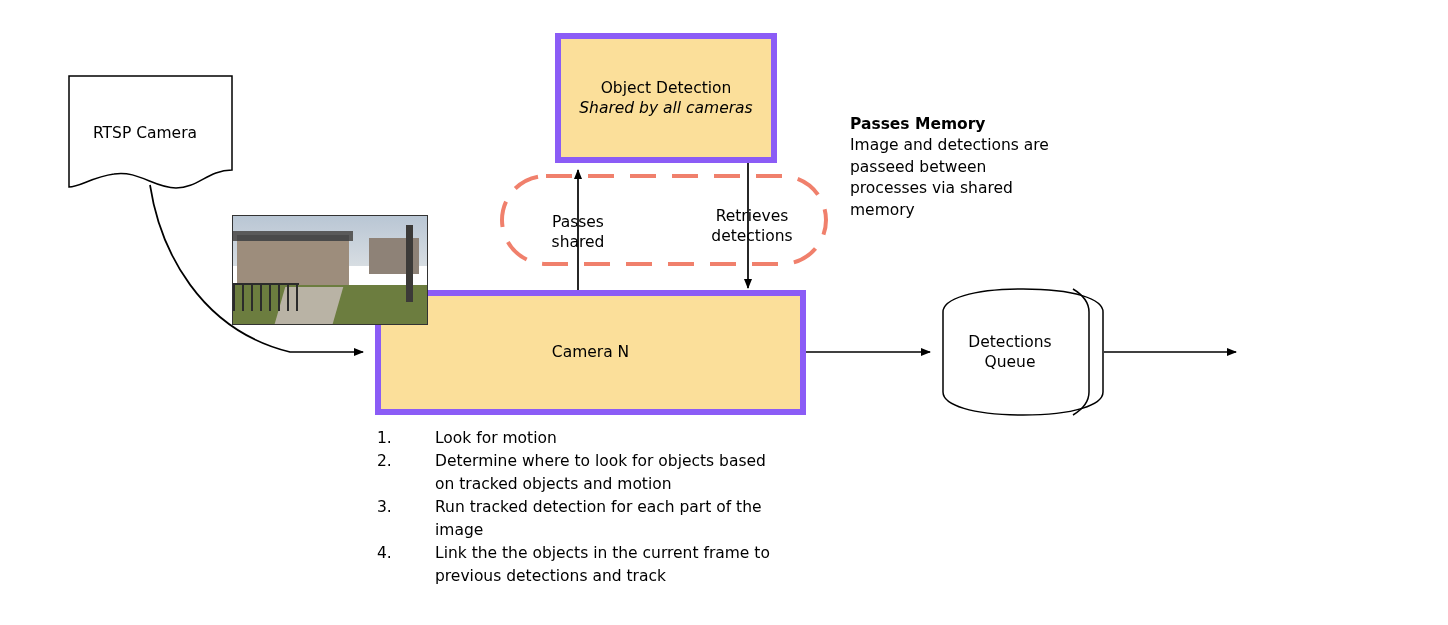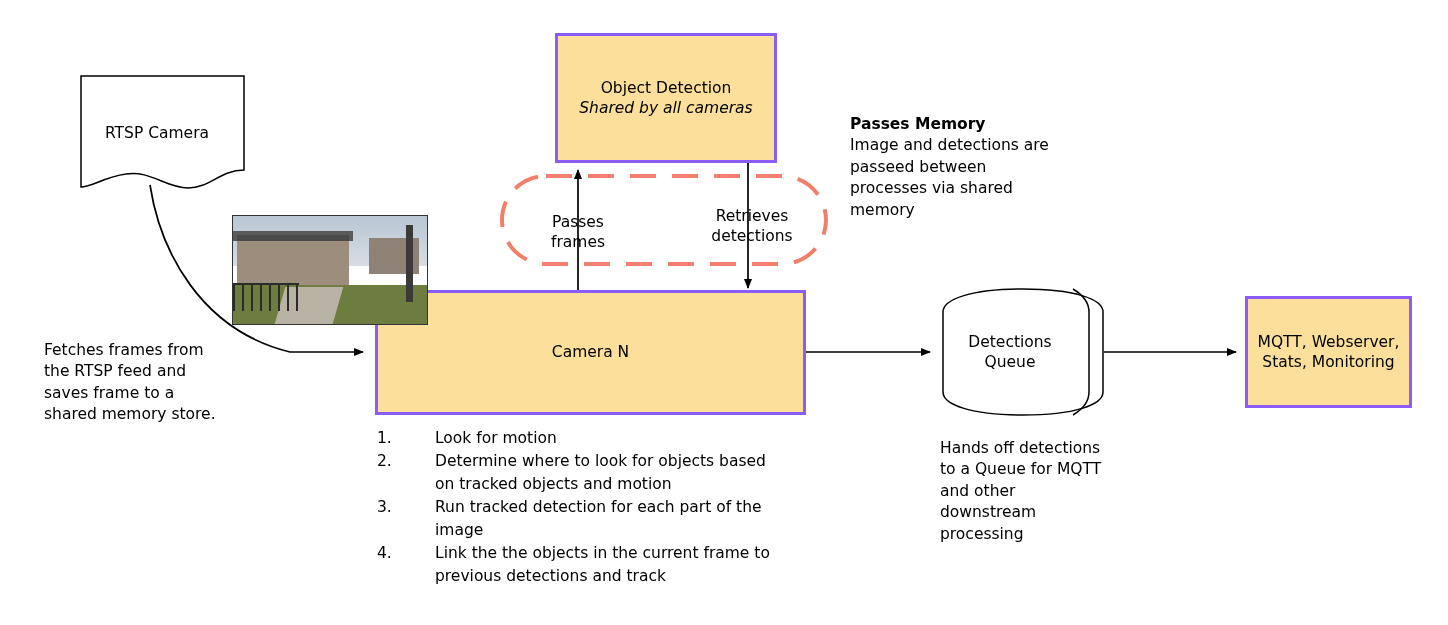--- a/index.html
+++ b/index.html
@@ -15,21 +15,21 @@
     position: relative;
     width: 1448px;
     height: 625px;
     overflow: hidden;
     background: #ffffff;
   }
   .node {
     position: absolute;
     box-sizing: border-box;
     background: #fbdf9a;
-    border: 3px solid #8b5cf6;
+    border: 6px solid #8b5cf6;
     display: flex;
     flex-direction: column;
     align-items: center;
     justify-content: center;
     text-align: center;
     font-size: 15.5px;
     line-height: 1.3;
   }
   .node .sub {
     font-style: italic;
@@ -186,21 +186,21 @@
 
     <path d="M748,162 L748,288" fill="none" stroke="#000000" stroke-width="1.7" marker-end="url(#arrow)"></path>
 
     <path d="M778,352 L930,352" fill="none" stroke="#000000" stroke-width="1.7" marker-end="url(#arrow)"></path>
 
     <path d="M1104,352 L1236,352" fill="none" stroke="#000000" stroke-width="1.7" marker-end="url(#arrow)"></path>
 
     <rect x="502" y="176" width="324" height="88" rx="44" ry="44" fill="none" stroke="#f0806c" stroke-width="4" stroke-dasharray="26 16"></rect>
   </svg>
 
-  <div class="doc-shape" style="left:80px; top:75px; width:139px; height:115px;padding-left:15px;">
+  <div class="doc-shape" style="left:68px; top:75px; width:139px; height:115px;padding-left:15px;">
     <svg width="165" height="115" viewBox="0 0 165 115">
       <path d="M1,1 L164,1 L164,95 C140,95 130,113 108,113 C86,113 70,95 46,99 C24,102 12,112 1,112 Z" fill="#ffffff" stroke="#000000" stroke-width="1.5"></path>
     </svg>
     <span>RTSP Camera</span>
   </div>
 
   <div class="node" style="left:555px; top:33px; width:222px; height:130px;">
     <div>Object Detection</div>
     <div class="sub">Shared by all cameras</div>
   </div>
@@ -216,52 +216,46 @@
     <div class="house2"></div>
     <div class="grass"></div>
     <div class="walk"></div>
     <div class="fence"></div>
     <div class="pole"></div>
     <div class="stamp"></div>
   </div>
 
   <div class="edge-label" style="left:528px; top:212px; width:100px;">
     <div>Passes</div>
-    <div>frames</div>
+    <div>shared</div>
   </div>
 
   <div class="edge-label" style="left:692px; top:206px; width:120px;">
     <div>Retrieves</div>
     <div>detections</div>
   </div>
 
   <div class="note" style="left:850px; top:114px; width:210px;">
     <b>Passes Memory</b>
     <div>Image and detections are passeed between processes via shared memory</div>
   </div>
 
-  <div class="note" style="left:44px; top:340px; width:180px;">Fetches frames from the RTSP feed and saves frame to a shared memory store.</div>
 
   <div class="cylinder" style="left:942px; top:288px; width:162px; height:128px;">
     <svg width="162" height="128" viewBox="0 0 162 128">
       <path d="M1,24 C1,11 30,1 81,1 C132,1 161,11 161,24 L161,104 C161,117 132,127 81,127 C30,127 1,117 1,104 Z" fill="#ffffff" stroke="#000000" stroke-width="1.5"></path>
       <path d="M131,1 C141,7 147,15 147,24 L147,104 C147,113 141,121 131,127" fill="none" stroke="#000000" stroke-width="1.5"></path>
     </svg>
     <div class="cyl-label">
       <div>Detections</div>
       <div>Queue</div>
     </div>
   </div>
 
-  <div class="node" style="left:1245px; top:296px; width:167px; height:112px;">
-    <div>MQTT, Webserver,</div>
-    <div>Stats, Monitoring</div>
-  </div>
-
-  <div class="note" style="left:940px; top:438px; width:175px;">Hands off detections to a Queue for MQTT and other downstream processing</div>
+
 
   <div class="steps" style="left:377px; top:427px; width:400px;">
     <div class="row">
       <div class="num">1.</div>
       <div class="txt">Look for motion</div>
     </div>
     <div class="row">
       <div class="num">2.</div>
       <div class="txt">Determine where to look for objects based on tracked objects and motion</div>
     </div>

